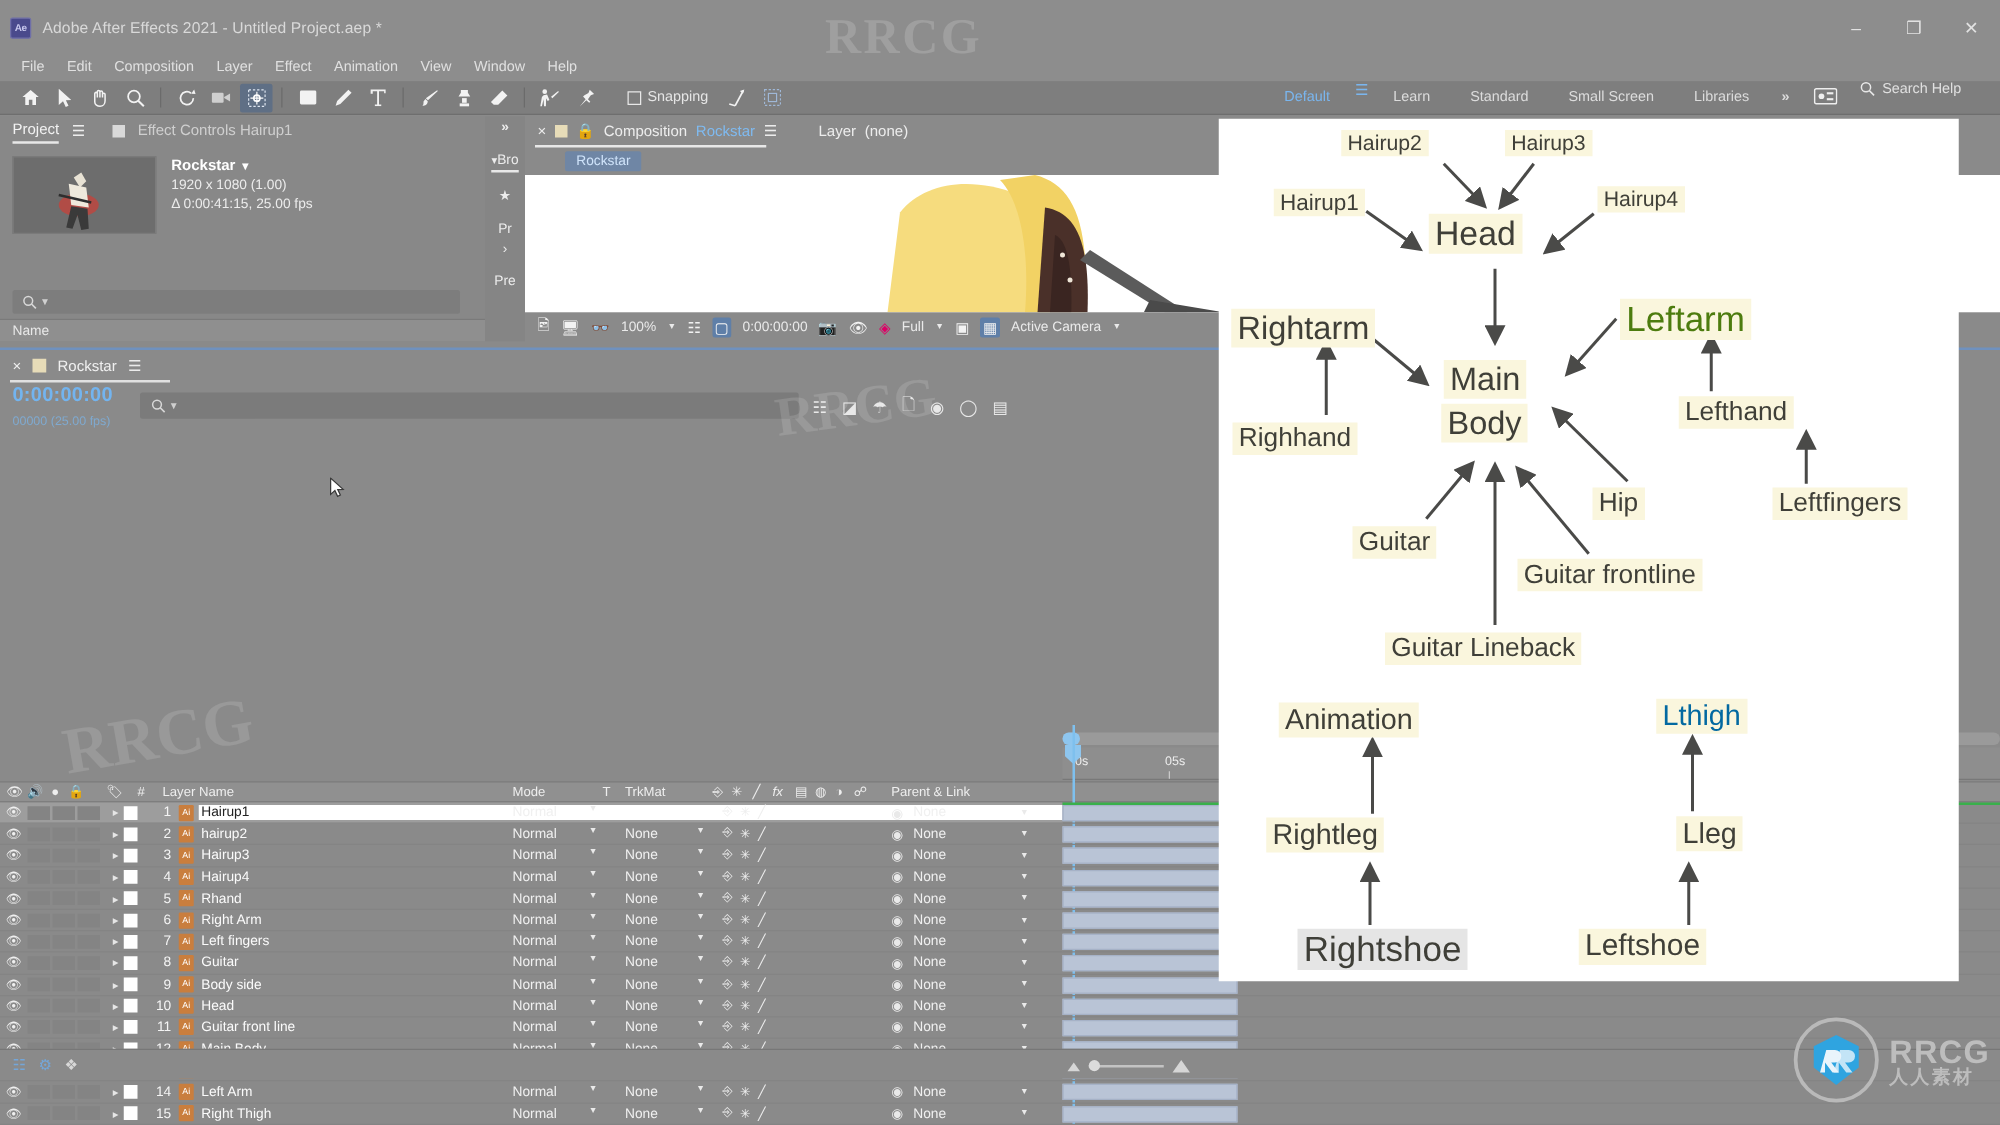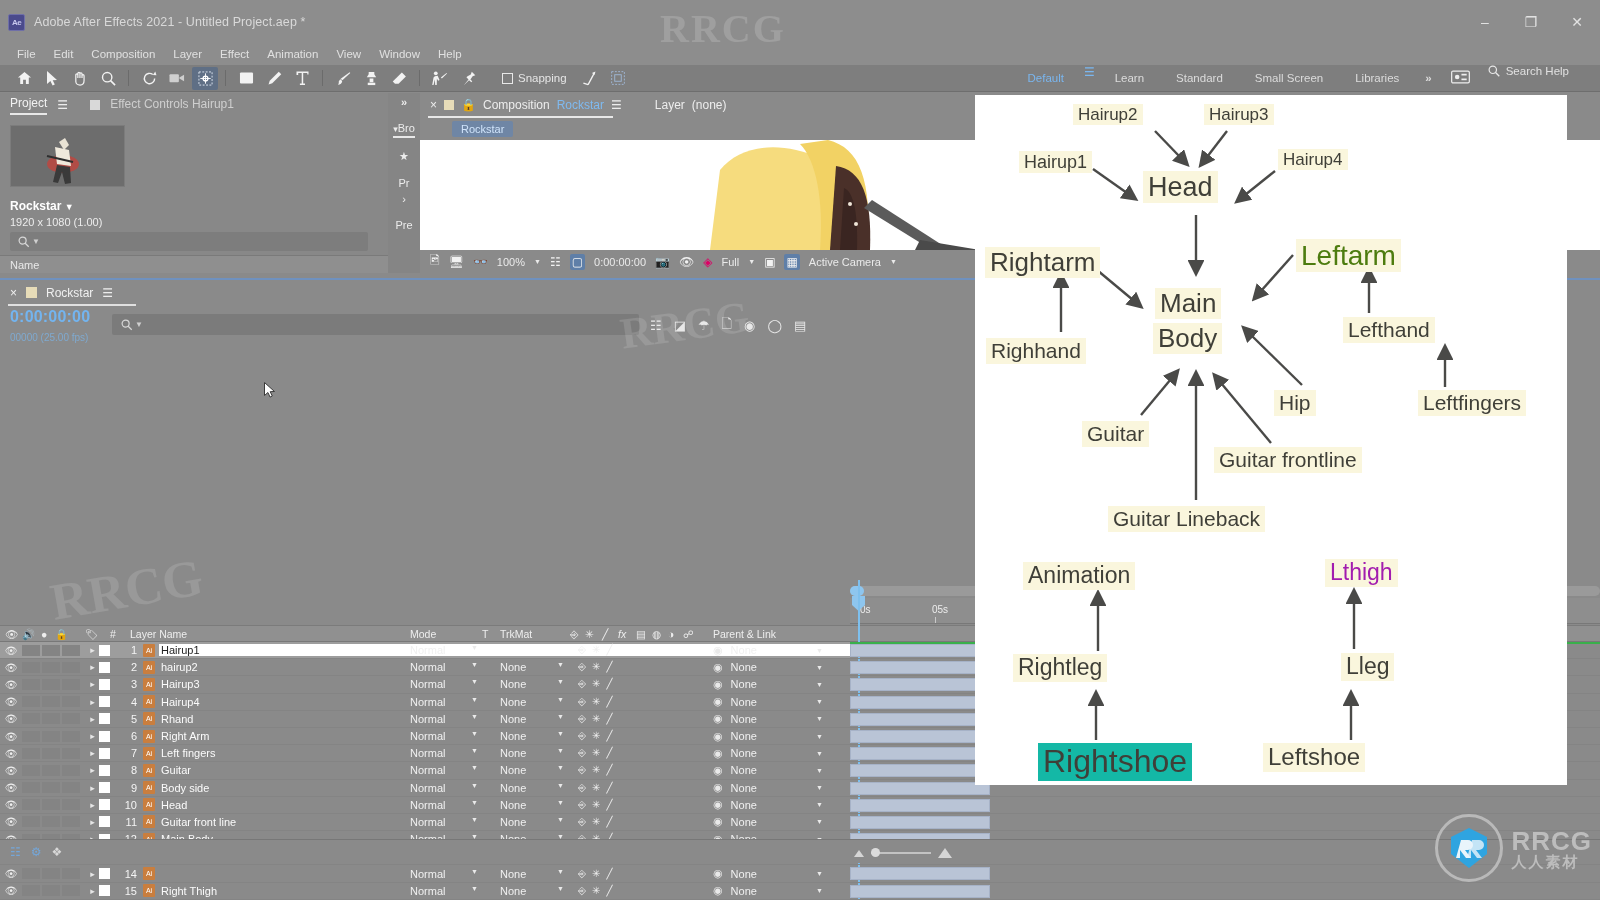--- a/index.html
+++ b/index.html
@@ -70,21 +70,21 @@
 
   
   .panel { position:absolute; background:#8a8a8a; }
   .proj-panel { left:0; top:93px; width:388px; height:180px; background:#888888; }
   .panel-tabbar { height:24px; display:flex; align-items:center; padding-left:10px; gap:10px; }
   .ptab { font-size:12px; color:#f2f2f2; position:relative; padding-bottom:3px; }
   .ptab.active { border-bottom:2px solid #e8e8e8; }
   .ptab.dim { color:#cfcfcf; }
   .hamb { font-size:12px; color:#ececec; }
   .small-sq { width:10px; height:10px; background:#d9d9d9; display:inline-block; }
-  .proj-body { display:flex; padding:8px 10px 0 10px; gap:12px;flex-direction:column; }
+  .proj-body { display:flex; padding:8px 10px 0 10px; gap:12px; }
   .proj-thumb { width:115px; height:62px; background:#6d6d6d; position:relative; overflow:hidden; border:1px solid #7c7c7c;}
   .proj-meta { font-size:11px; color:#ececec; line-height:15px; }
   .proj-meta .nm { font-weight:bold; font-size:12px; color:#fff; }
   .proj-search {
     position:absolute; left:10px; bottom:22px; width:358px; height:19px;
     background:#7d7d7d; border-radius:2px; display:flex; align-items:center; padding-left:8px;
     color:#d0d0d0; font-size:11px;
   }
   .proj-hdr {
     position:absolute; left:0; bottom:0; width:388px; height:18px; background:#8f8f8f;
@@ -903,20 +903,21 @@
         </div>
         <div class="row">
           <span class="eye">👁</span>
           <span class="boxcell"></span>
           <span class="boxcell"></span>
           <span class="boxcell" style="margin-right:6px"></span>
           <span class="twirl">▸</span>
           <span class="swatch "></span>
           <span class="num">14</span>
           <span class="ltype ">Ai</span>
+          <span class="lname">Left Arm</span>
           <span class="mode-cell">
             <span>Normal</span>
             <span class="chev">▼</span>
           </span>
           <span class="trk-cell">
             <span>None</span>
             <span class="chev">▼</span>
           </span>
           <span class="sw-cell">
             <span>⎆</span>
@@ -1101,24 +1102,24 @@
         <div class="dlabel" style="left: 180px; top: 193px; font-size: 26px; background: rgb(250, 246, 221); color: rgb(63, 63, 56);">Main</div>
         <div class="dlabel" style="left: 178px; top: 228px; font-size: 26px; background: rgb(250, 246, 221); color: rgb(63, 63, 56);">Body</div>
         <div class="dlabel" style="left: 11px; top: 243px; font-size: 21px; background: rgb(250, 246, 221); color: rgb(63, 63, 56);">Righhand</div>
         <div class="dlabel" style="left: 368px; top: 222px; font-size: 21px; background: rgb(250, 246, 221); color: rgb(63, 63, 56);">Lefthand</div>
         <div class="dlabel" style="left: 299px; top: 295px; font-size: 21px; background: rgb(250, 246, 221); color: rgb(63, 63, 56);">Hip</div>
         <div class="dlabel" style="left: 443px; top: 295px; font-size: 21px; background: rgb(250, 246, 221); color: rgb(63, 63, 56);">Leftfingers</div>
         <div class="dlabel" style="left: 107px; top: 326px; font-size: 21px; background: rgb(250, 246, 221); color: rgb(63, 63, 56);">Guitar</div>
         <div class="dlabel" style="left: 239px; top: 352px; font-size: 21px; background: rgb(250, 246, 221); color: rgb(63, 63, 56);">Guitar frontline</div>
         <div class="dlabel" style="left: 133px; top: 411px; font-size: 21px; background: rgb(250, 246, 221); color: rgb(63, 63, 56);">Guitar Lineback</div>
         <div class="dlabel" style="left: 48px; top: 467px; font-size: 23px; background: rgb(250, 246, 221); color: rgb(63, 63, 56);">Animation</div>
-        <div class="dlabel" style="left: 350px; top: 464px; font-size: 23px; background: rgb(250, 246, 221); color: #a21caf;">Lthigh</div>
+        <div class="dlabel" style="left: 350px; top: 464px; font-size: 23px; background: rgb(250, 246, 221); color: #0369a1;">Lthigh</div>
         <div class="dlabel" style="left: 38px; top: 559px; font-size: 23px; background: rgb(250, 246, 221); color: rgb(63, 63, 56);">Rightleg</div>
         <div class="dlabel" style="left: 366px; top: 558px; font-size: 23px; background: rgb(250, 246, 221); color: rgb(63, 63, 56);">Lleg</div>
-        <div class="dlabel" style="left: 63px; top: 648px; font-size: 32px; background: #14b8a6; color: rgb(63, 63, 56);">Rightshoe</div>
+        <div class="dlabel" style="left: 63px; top: 648px; font-size: 28px; background: #e5e5e5; color: rgb(63, 63, 56);">Rightshoe</div>
         <div class="dlabel" style="left: 288px; top: 648px; font-size: 24px; background: rgb(250, 246, 221); color: rgb(63, 63, 56);">Leftshoe</div>
       </div>
   </div>
 
   <div class="wm" style="left:660px; top:5px; font-size:40px; letter-spacing:2px;">RRCG</div>
   <div class="wm wm2" style="left:620px; top:300px; font-size:44px; transform:rotate(-8deg)">RRCG</div>
   <div class="wm wm2" style="left:50px; top:560px; font-size:52px; transform:rotate(-10deg)">RRCG</div>
   <div class="logo-br">
     <div class="logo-circ">
       <svg width="48" height="48" viewBox="0 0 48 48">

